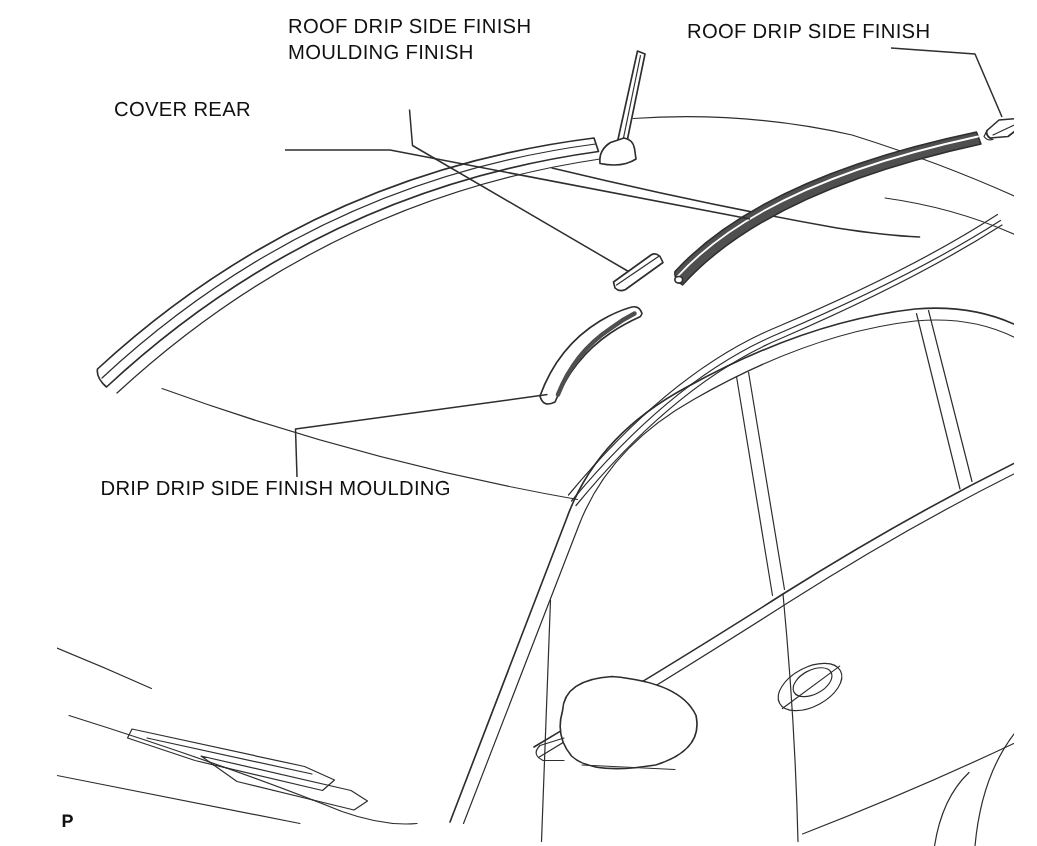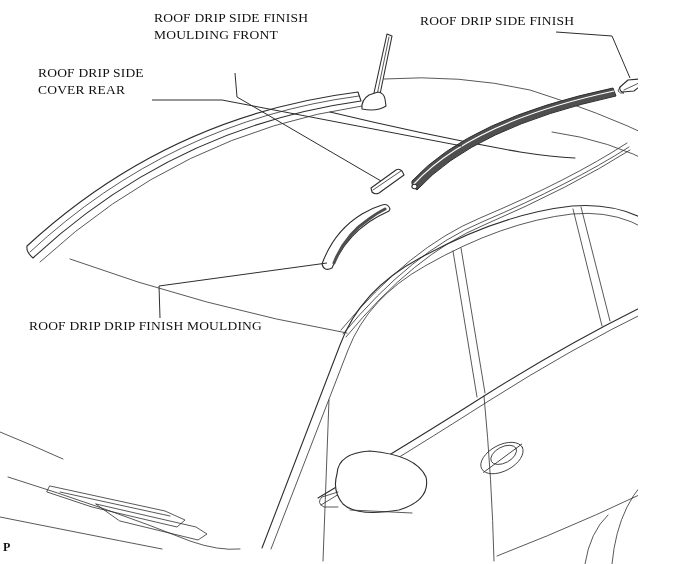--- a/index.html
+++ b/index.html
@@ -1,21 +1,21 @@
 <!DOCTYPE html>
 <html style="--line: #2e2e2e; --shade: #4f4f4f; --background: #ffffff; --text: #111111;"><head>
 <meta charset="utf-8">
 <style>
   :root{
     --line:#2e2e2e; --shade:#4f4f4f; --background:#ffffff; --text:#111111;
   }
   html,body{margin:0;padding:0;background:#fff;}
   .stage{
     position:relative;width:638px;height:564px;background:var(--background);
-    font-family:Liberation Serif, serif;color:var(--text);overflow:hidden;
+    font-family:Liberation Sans, sans-serif;color:var(--text);overflow:hidden;margin-left:38px;
   }
   .stage svg{position:absolute;left:0;top:0;}
   .lbl{position:absolute;font-size:13.5px;line-height:17px;letter-spacing:.2px;white-space:nowrap;}
   .footer-code{position:absolute;font-size:12px;font-weight:600;}
   .ln{stroke:var(--line);fill:none;stroke-width:1.1;stroke-linecap:round;stroke-linejoin:round;}
   .thin{stroke-width:.8;}
   .fw{fill:var(--background);stroke:var(--line);stroke-width:1.1;stroke-linejoin:round;}
   .fd{fill:var(--shade);stroke:var(--line);stroke-width:1;stroke-linejoin:round;}
   .hl{stroke:#ffffff;stroke-width:1.2;fill:none;stroke-linecap:round;}
   .shadeln{stroke:var(--shade);stroke-width:3;fill:none;stroke-linecap:round;}
@@ -133,31 +133,30 @@
     <g>
       <path class="leader" d="M235,73 L237,97 L381,181"></path>
       <path class="leader" d="M152,100 L222,100 L462,146"></path>
       <path class="leader" d="M556,32 L612,36 L630,78"></path>
       <path class="leader" d="M160,318 L159,286 L327,263"></path>
     </g>
   </svg>
 
   <div class="lbl" style="left:154px;top:9px">
     <div>ROOF DRIP SIDE FINISH</div>
-    <div>MOULDING FRONT</div>
+    <div>MOULDING FINISH</div>
   </div>
 
   <div class="lbl" style="left:420px;top:12px">
     <div>ROOF DRIP SIDE FINISH</div>
   </div>
 
   <div class="lbl" style="left:38px;top:64px">
-    <div>ROOF DRIP SIDE</div>
     <div>COVER REAR</div>
   </div>
 
   <div class="lbl" style="left:29px;top:317px">
-    <div>ROOF DRIP DRIP FINISH MOULDING</div>
+    <div>DRIP DRIP SIDE FINISH MOULDING</div>
   </div>
 
   <div class="footer-code" style="left:3px;top:540px;position:absolute">P</div>
 
 </div>
 
 </body></html>

